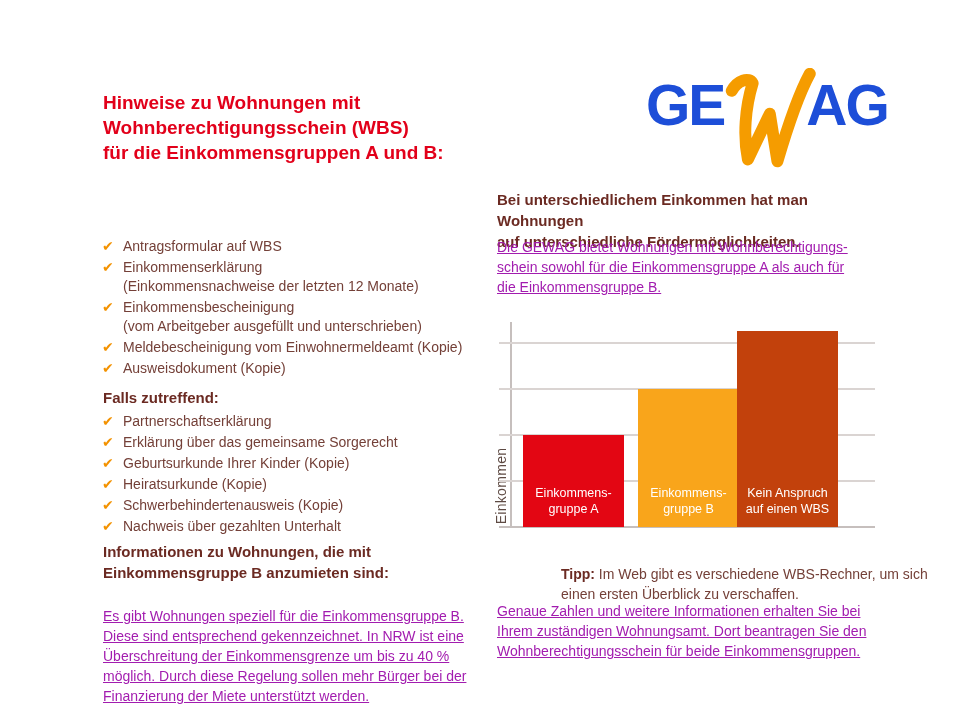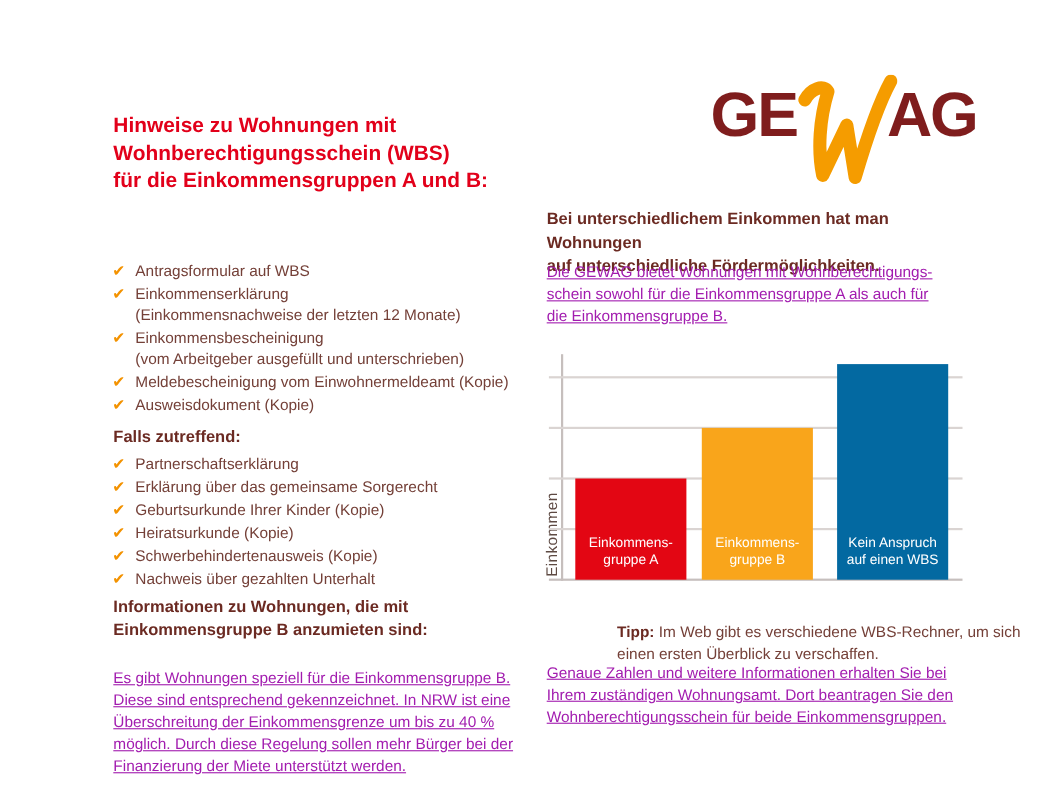--- a/index.html
+++ b/index.html
@@ -6,26 +6,26 @@
   .page{
     position:relative;width:960px;height:722px;background:#ffffff;
     font-family:"Liberation Sans",sans-serif;overflow:hidden;margin:0 auto;
   }
   .abs{position:absolute;}
   .preline{white-space:pre-line;}
 
   
   .headline{
     left:103px;top:90px;width:420px;
-    font-size:19px;font-weight:bold;line-height:25px;color:#E2001A;margin-top:12px;
+    font-size:19px;font-weight:bold;line-height:25px;color:#E2001A;
   }
 
   
   .logo{left:646px;top:72px;width:250px;height:100px;display:flex;align-items:flex-start;}
-  .logo-txt{font-size:57px;font-weight:bold;color:#7f1d1d;letter-spacing:-2px;line-height:66px;}
+  .logo-txt{font-size:57px;font-weight:bold;color:#1d4ed8;letter-spacing:-2px;line-height:66px;}
   .logo-w{width:100px;height:100px;margin:-4px -10px 0 -8px;flex:0 0 auto;}
 
   
   .sec-head{font-size:15px;font-weight:bold;line-height:21px;color:#6B2A22;}
   .body-text{font-size:14px;line-height:20px;color:#a21caf;text-decoration:underline;}
 
   
   .checklist{font-size:14px;color:#744038;}
   .check-item{position:relative;padding-left:21px;line-height:20px;margin-bottom:1px;}
   .check{position:absolute;left:0;top:0;color:#F39200;font-size:14px;}
@@ -117,21 +117,21 @@
       <div class="gridline" style="top: 69.7978px;"></div>
       <div class="gridline" style="top: 23.7303px;"></div>
       <div class="bar" style="left: 26px; height: 92px; background: rgb(227, 6, 19);">
         <div class="bar-label">Einkommens-
 gruppe A</div>
       </div>
       <div class="bar" style="left: 141px; height: 138px; background: rgb(249, 165, 27);">
         <div class="bar-label">Einkommens-
 gruppe B</div>
       </div>
-      <div class="bar" style="left: 264px; height: 196px; background: #0369a1;">
+      <div class="bar" style="left: 240px; height: 196px; background: #c2410c;">
         <div class="bar-label">Kein Anspruch
 auf einen WBS</div>
       </div>
     </div>
 
   <p class="abs tip preline" style="margin:0;">
     <b>Tipp:</b> <span>Im Web gibt es verschiedene WBS-Rechner, um sich
 einen ersten Überblick zu verschaffen.</span>
   </p>
 

